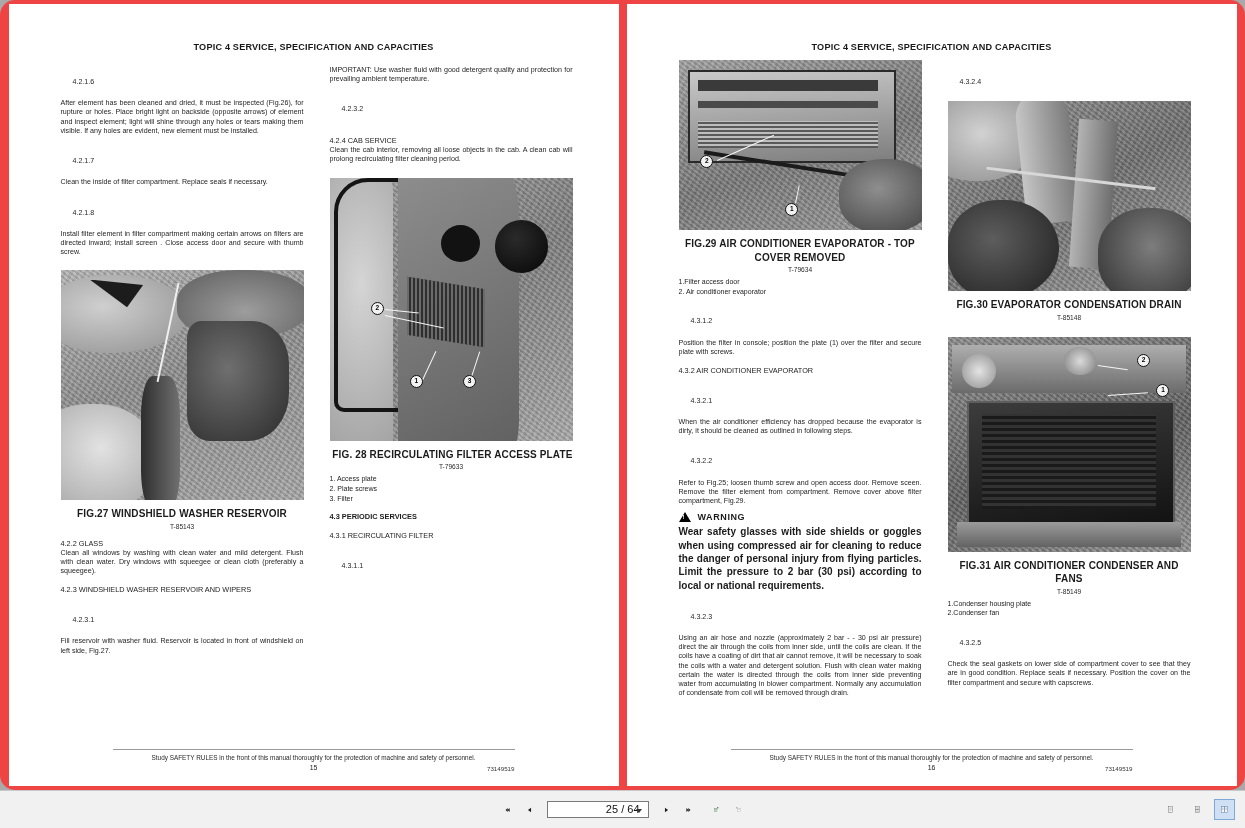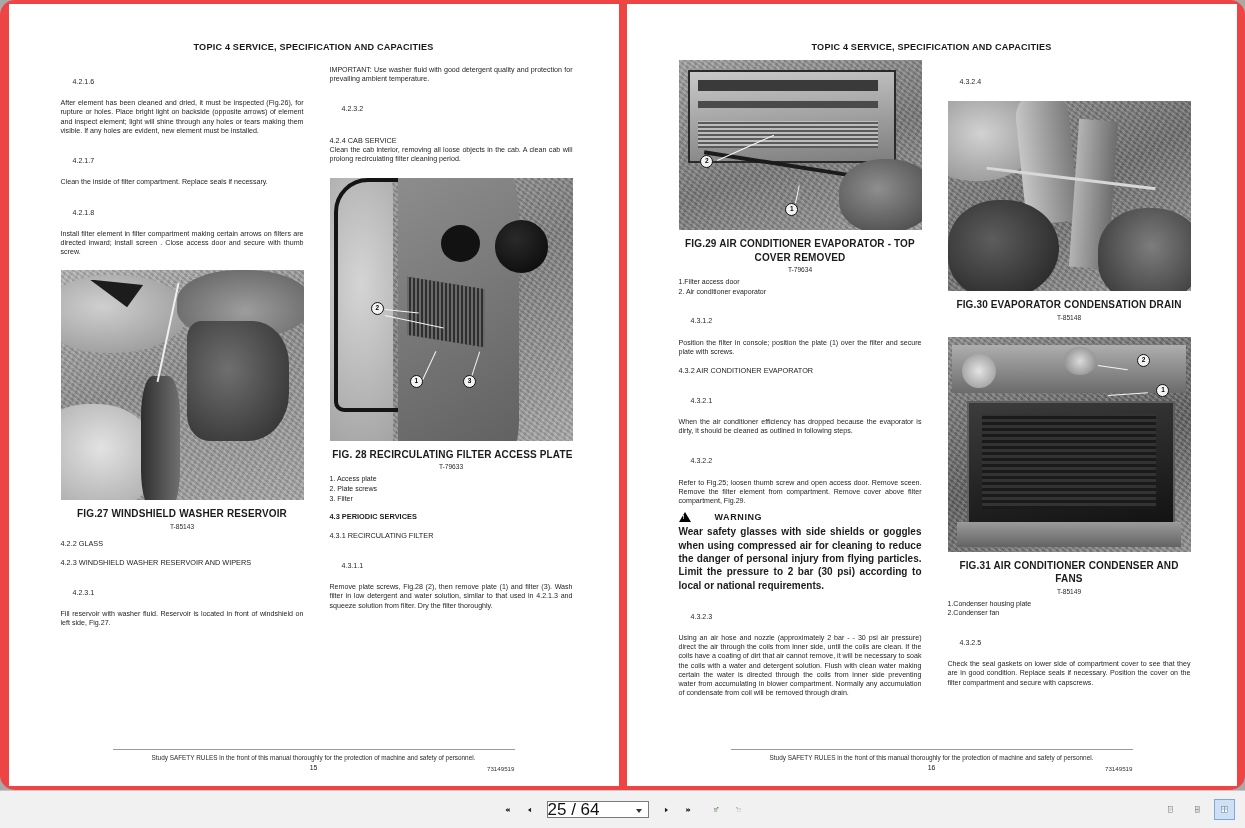--- a/index.html
+++ b/index.html
@@ -103,21 +103,21 @@
     margin: 2px 0 0 0;
     color: #2a2a2a;
   }
   .legend {
     font-size: 7.0px;
     line-height: 1.38;
     margin: 4px 0 0 0;
   }
   .warn-row {
     display: flex;
-    gap: 24px;
+    gap: 7px;
     margin: 6px 0 3px 0;
   }
   .warn-tri {
     width: 0; height: 0;
     border-left: 6px solid transparent;
     border-right: 6px solid transparent;
     border-bottom: 10px solid #000;
     position: relative;
   }
   .warn-tri::after {
@@ -244,22 +244,22 @@
     width: 102px;
     height: 17px;
     background: #fff;
     border: 1px solid #7a7a7a;
     box-sizing: border-box;
     margin: 0 4px;
     position: relative;
   }
   .page-box .val {
     flex: 1;
-    text-align: left;
-    font-size: 17px;
+    text-align: right;
+    font-size: 11px;
     color: #111;
     line-height: 15px;
     padding-right: 8px;
   }
   .page-box .caret {
     position: absolute;
     right: 6px; top: 7px;
     width: 0; height: 0;
     border-left: 3px solid transparent;
     border-right: 3px solid transparent;
@@ -317,20 +317,21 @@
               <div class="blob" style="left:33%;top:46%;width:16%;height:58%;background:linear-gradient(90deg,#2e2e2e,#707070);border-radius:30%;"></div>
               <div style="position:absolute;left:44%;top:5%;width:2px;height:44%;background:#f0f0f0;transform:rotate(12deg);"></div>
               <div style="position:absolute;left:12%;top:4%;width:22%;height:12%;background:#1c1c1c;clip-path:polygon(0 0,100% 20%,70% 100%);"></div>
             </div>
 
             <p class="fig-cap">FIG.27 WINDSHIELD WASHER RESERVOIR</p>
             <p class="fig-code">T-85143</p>
 
             <div class="gap"></div>
             <p class="head-plain">4.2.2 GLASS</p>
+            <p class="para">Clean all windows by washing with clean water and mild detergent. Flush with clean water. Dry windows with squeegee or clean cloth (preferably a squeegee).</p>
             <div class="gap"></div>
             <p class="head-plain">4.2.3 WINDSHIELD WASHER RESERVOIR AND WIPERS</p>
             <div class="gap"></div>
             <p class="num">4.2.3.1</p>
             <p class="para">Fill reservoir with washer fluid. Reservoir is located in front of windshield on left side,  Fig.27.</p>
           </div>
 
           <div class="col">
             <p class="para">IMPORTANT: Use washer fluid with good detergent quality and protection for prevailing ambient temperature.</p>
             <div class="gap"></div>
@@ -360,21 +361,20 @@
             <p class="fig-code">T-79633</p>
             <p class="legend">1. Access plate</p>
             <p class="legend" style="margin-top:0">2. Plate screws</p>
             <p class="legend" style="margin-top:0">3. Filter</p>
             <div class="gap"></div>
             <p class="head-bold">4.3  PERIODIC SERVICES</p>
             <div class="gap"></div>
             <p class="head-plain">4.3.1 RECIRCULATING FILTER</p>
             <div class="gap"></div>
             <p class="num">4.3.1.1</p>
-            <p class="para">Remove plate screws, Fig.28 (2), then remove plate (1) and filter (3). Wash filter in low detergent and water solution, similar to that used in 4.2.1.3 and squeeze solution from filter. Dry the filter thoroughly.</p>
           </div>
         </div>
 
         <div class="page-footer">
           <div class="footer-rule"></div>
           <div class="footer-note">Study SAFETY RULES in the front of this manual thoroughly for the protection of machine and safety of personnel.</div>
           <div class="footer-line2">
             <div class="footer-pageno">15</div>
             <div class="footer-docno">73149519</div>
           </div>

